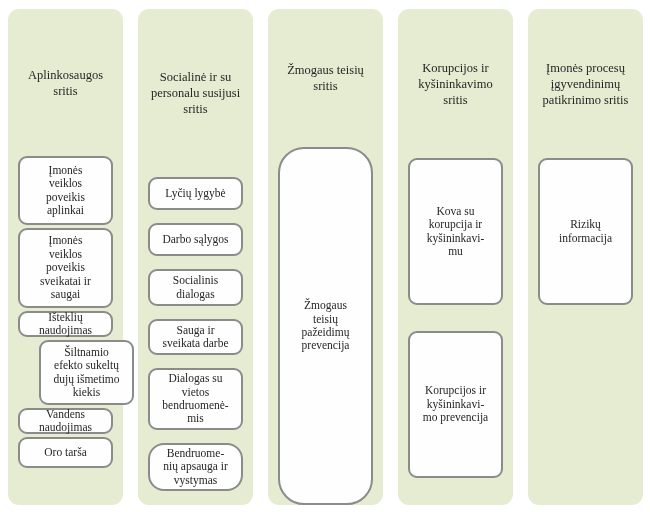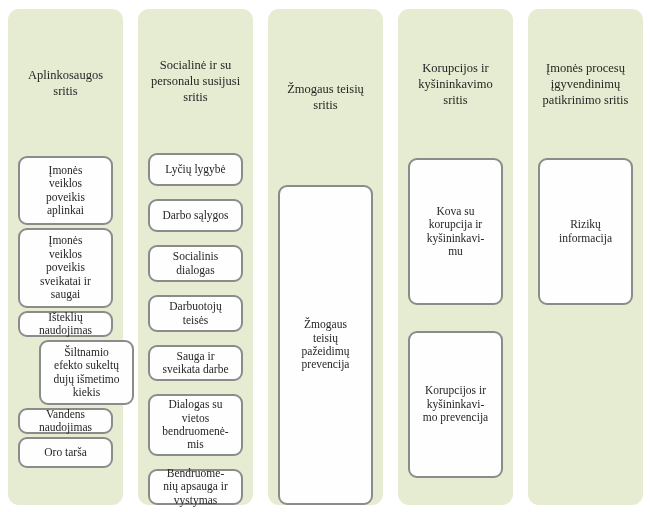--- a/index.html
+++ b/index.html
@@ -65,27 +65,27 @@
     font-size: 11.5px;
     line-height: 1.17;
     padding: 1px 2px;
     white-space: pre-line;
   }
   .b31  { height: 31px; }
   .b33  { height: 33px; }
   .b34  { height: 26px; text-align: center; }
   .b36  { height: 36px; }
   .b37  { height: 37px; }
-  .b49  { height: 36px; }
+  .b49  { height: 48px; border-radius: 16px; }
   .b62  { height: 62px; }
   .b65  { height: 65px; margin-left: 42px; }
   .b69  { height: 69px; }
   .b80  { height: 80px; }
   .b147 { height: 147px; }
-  .b320 { height: 320px; }
+  .b320 { height: 358px; border-radius: 26px; }
 </style>
 </head>
 <body>
 
 <div class="board">
 
   <div class="panel">
     <div class="hdr hdr-147">Aplinkosaugos
 sritis</div>
     <div class="boxes gap3">
@@ -112,22 +112,20 @@
 
   <div class="panel">
     <div class="hdr hdr-152">Socialinė ir su
 personalu susijusi
 sritis</div>
     <div class="boxes gap5">
       <div class="box b33">Lyčių lygybė</div>
       <div class="box b33">Darbo sąlygos</div>
       <div class="box b37">Socialinis
 dialogas</div>
-      <div class="box b37">Darbuotojų
-teisės</div>
       <div class="box b36">Sauga ir
 sveikata darbe</div>
       <div class="box b62">Dialogas su
 vietos
 bendruomenė-
 mis</div>
       <div class="box b49">Bendruome-
 nių apsauga ir
 vystymas</div>
     </div>

